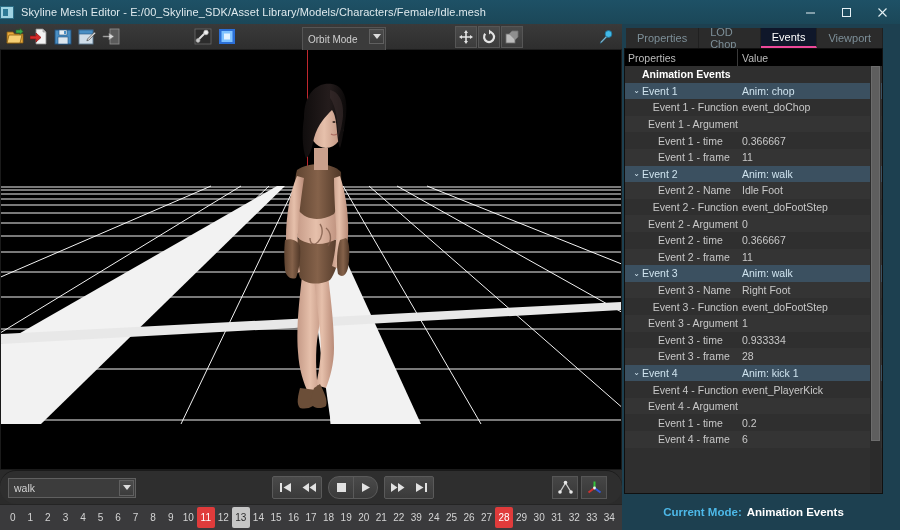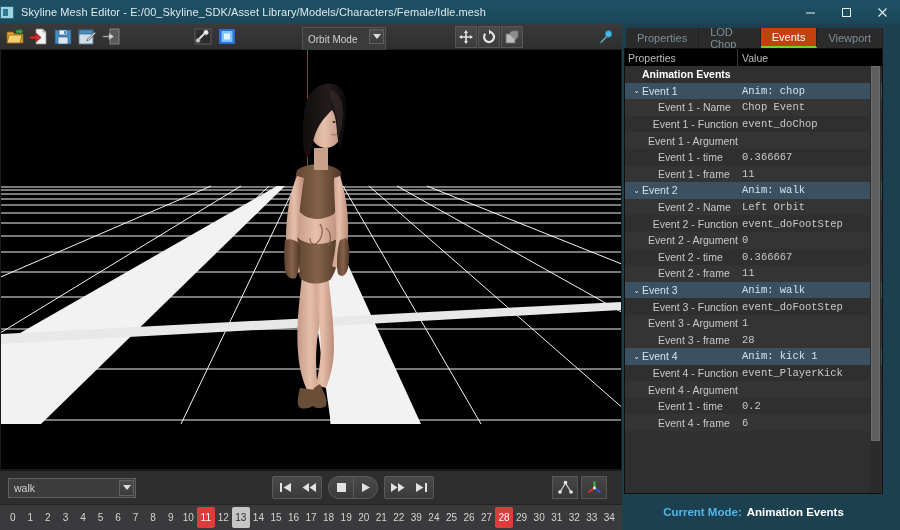--- a/index.html
+++ b/index.html
@@ -127,20 +127,21 @@
   .char { position: absolute; left: 255px; top: 2px; }
 
   
   .playerbar {
     height: 34px; flex: 0 0 34px;
     background: #2e2e2e;
     border-top: 1px solid #1a1a1a;
     display: flex; align-items: center;
     padding: 0 8px;
     position: relative;
+    border-radius: 16px;
   }
   .anim-select {
     width: 128px; height: 20px;
     background: #3c3c3c; border: 1px solid #606060;
     color: #d2d2d2; font-size: 10.5px;
     display: flex; align-items: center; padding-left: 5px;
     position: relative;
   }
   .anim-select .combo-arrow { right: 1px; top: 1px; width: 15px; height: 16px; }
   .transport {
@@ -199,22 +200,22 @@
   .tab {
     height: 20px;
     padding: 0 11px;
     display: flex; align-items: center;
     color: #7d8f98; font-size: 11px;
     background: #2b2b2b;
     border-right: 1px solid #202020;
   }
   .tab.active {
     color: #ffffff;
-    background: #c2410c;
-    border-bottom: 2px solid #84cc16;
+    background: #0f172a;
+    border-bottom: 2px solid #ec4899;
     text-align: right;
   }
   .tabfill { flex: 1 1 auto; height: 20px; background: #2b2b2b; }
 
   .propwrap {
     flex: 1 1 auto;
     background: #2f2f2f;
     border: 1px solid #101010;
     display: flex; flex-direction: column;
     min-height: 0;
@@ -233,21 +234,21 @@
   .prow {
     height: 16.6px;
     display: flex; align-items: center;
     font-size: 10.5px;
     color: #c8c8c8;
   }
   .prow.alt { background: #343434; }
   .prow.group { background: #3b5060; color: #cfe3ee; }
   .prow.header { color: #ffffff; font-weight: bold; }
   .pname { width: 113px; display: flex; align-items: center; white-space: nowrap; overflow: hidden; }
-  .pval { flex: 1 1 auto; padding-left: 4px; white-space: nowrap; overflow: hidden; font-family: Liberation Mono, monospace; }
+  .pval { flex: 1 1 auto; padding-left: 4px; white-space: nowrap; overflow: hidden; }
   .indent0 { padding-left: 6px; }
   .indent1 { padding-left: 8px; }
   .chev {
     width: 11px; flex: 0 0 11px;
     display: flex; align-items: center; justify-content: center;
     color: #cfe3ee; font-size: 8px;
   }
   .scrollbar {
     position: absolute; right: 1px; top: 17px; bottom: 1px;
     width: 11px; background: #2b2b2b;
@@ -626,27 +627,20 @@
               </div>
               <div class="pval"></div>
             </div>
             <div class="prow group">
               <div class="pname indent0">
                 <span class="chev">⌄</span>
                 <span>Event 1</span>
               </div>
               <div class="pval">Anim: chop</div>
             </div>
-            <div class="prow alt">
-              <div class="pname indent1">
-                <span style="display: inline-block; width: 25px;"></span>
-                <span>Event 1 - Name</span>
-              </div>
-              <div class="pval">Chop Event</div>
-            </div>
             <div class="prow">
               <div class="pname indent1">
                 <span style="display: inline-block; width: 25px;"></span>
                 <span>Event 1 - Function</span>
               </div>
               <div class="pval">event_doChop</div>
             </div>
             <div class="prow alt">
               <div class="pname indent1">
                 <span style="display: inline-block; width: 25px;"></span>
@@ -673,21 +667,21 @@
                 <span class="chev">⌄</span>
                 <span>Event 2</span>
               </div>
               <div class="pval">Anim: walk</div>
             </div>
             <div class="prow alt">
               <div class="pname indent1">
                 <span style="display: inline-block; width: 25px;"></span>
                 <span>Event 2 - Name</span>
               </div>
-              <div class="pval">Left Orbit</div>
+              <div class="pval">Idle Foot</div>
             </div>
             <div class="prow">
               <div class="pname indent1">
                 <span style="display: inline-block; width: 25px;"></span>
                 <span>Event 2 - Function</span>
               </div>
               <div class="pval">event_doFootStep</div>
             </div>
             <div class="prow alt">
               <div class="pname indent1">
@@ -710,33 +704,47 @@
               </div>
               <div class="pval">11</div>
             </div>
             <div class="prow group">
               <div class="pname indent0">
                 <span class="chev">⌄</span>
                 <span>Event 3</span>
               </div>
               <div class="pval">Anim: walk</div>
             </div>
+            <div class="prow alt">
+              <div class="pname indent1">
+                <span style="display: inline-block; width: 25px;"></span>
+                <span>Event 3 - Name</span>
+              </div>
+              <div class="pval">Right Foot</div>
+            </div>
             <div class="prow">
               <div class="pname indent1">
                 <span style="display: inline-block; width: 25px;"></span>
                 <span>Event 3 - Function</span>
               </div>
               <div class="pval">event_doFootStep</div>
             </div>
             <div class="prow alt">
               <div class="pname indent1">
                 <span style="display: inline-block; width: 25px;"></span>
                 <span>Event 3 - Argument</span>
               </div>
               <div class="pval">1</div>
+            </div>
+            <div class="prow">
+              <div class="pname indent1">
+                <span style="display: inline-block; width: 25px;"></span>
+                <span>Event 3 - time</span>
+              </div>
+              <div class="pval">0.933334</div>
             </div>
             <div class="prow alt">
               <div class="pname indent1">
                 <span style="display: inline-block; width: 25px;"></span>
                 <span>Event 3 - frame</span>
               </div>
               <div class="pval">28</div>
             </div>
             <div class="prow group">
               <div class="pname indent0">

